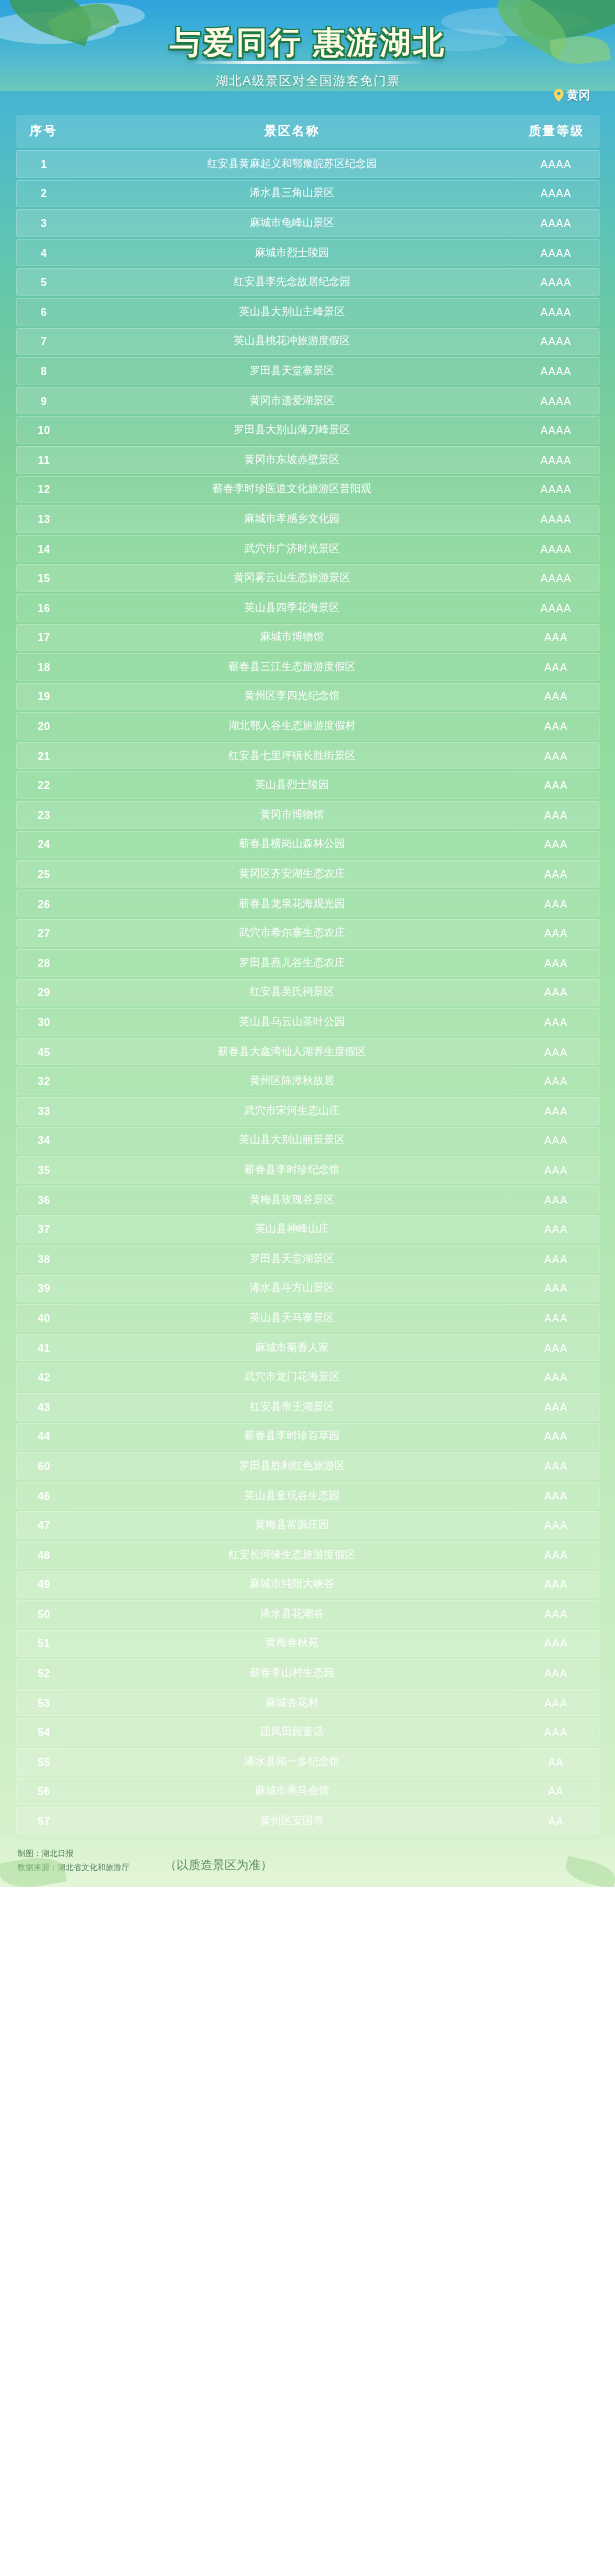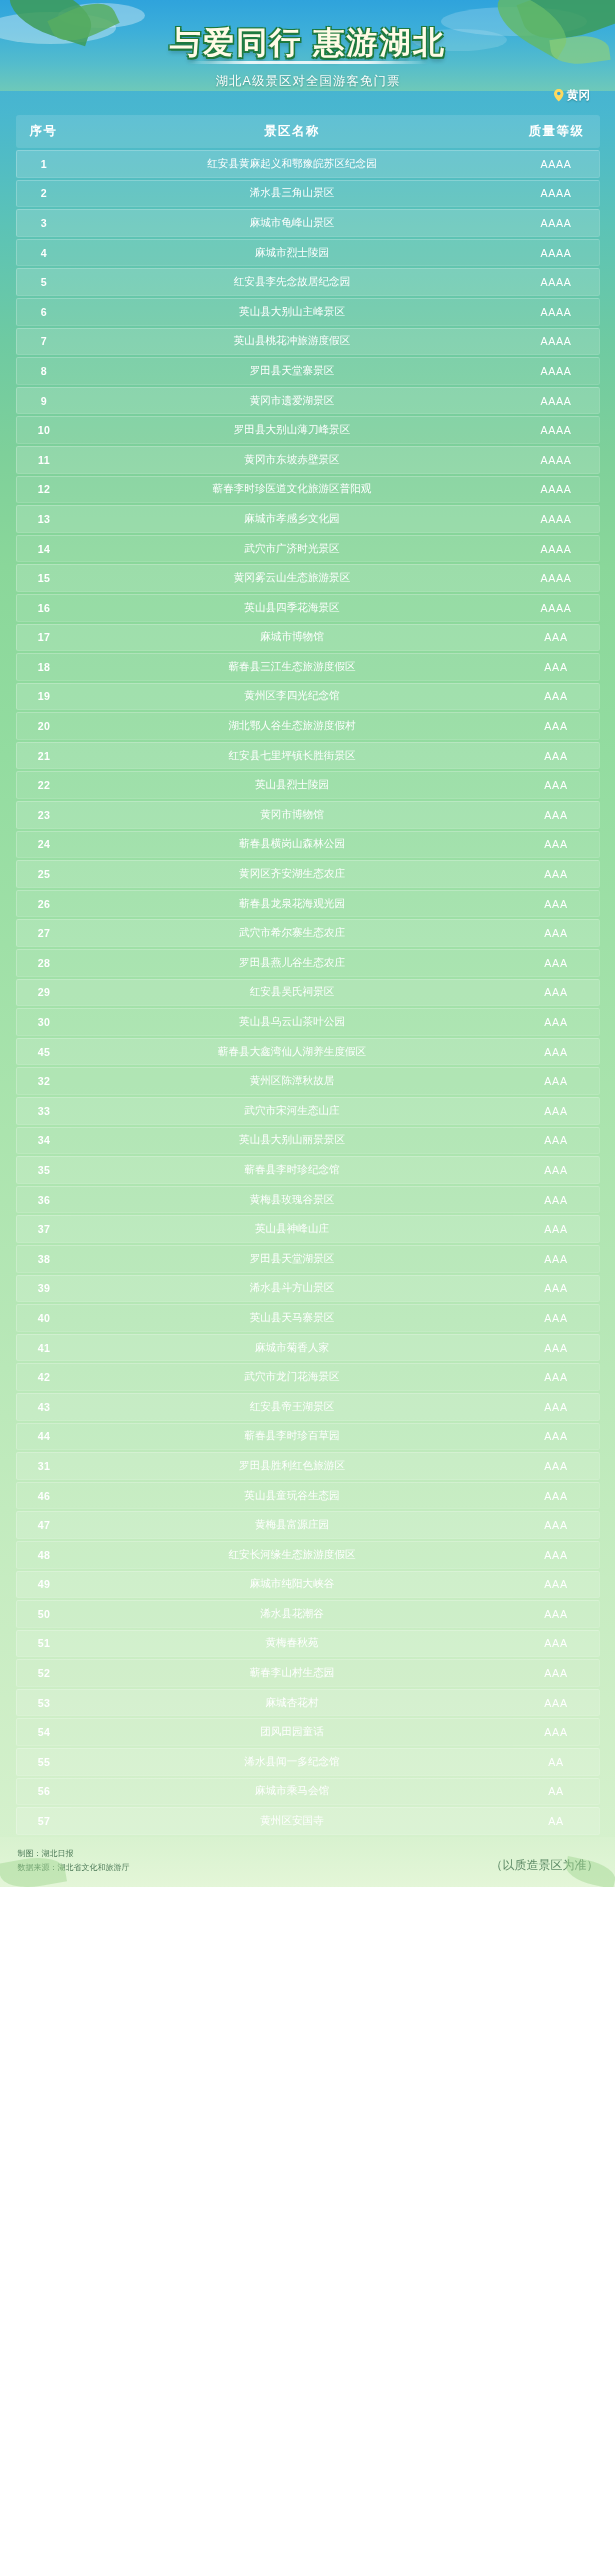--- a/index.html
+++ b/index.html
@@ -157,23 +157,23 @@
 
   td.no { font-weight: bold; letter-spacing: 0.4px; }
   td.name { text-align: center; }
   td.grade { letter-spacing: 0.7px; }
 
   
   .footer {
     position: relative;
     padding: 10.2px 17.5px 13px 17.5px;
     display: flex;
-    justify-content: space-between;
     align-items: flex-end;
     background: linear-gradient(180deg, #d8f2cf 0%, #e4f6d8 100%);
+    gap: 35px;
   }
   .footer-left {
     font-size: 8px;
     color: #4d7a58;
     line-height: 1.7;
   }
   .footer-right {
     font-size: 12px;
     color: #5d8a66;
   }
@@ -451,21 +451,21 @@
             <td class="no">43</td>
             <td class="name">红安县帝王湖景区</td>
             <td class="grade">AAA</td>
           </tr>
           <tr>
             <td class="no">44</td>
             <td class="name">蕲春县李时珍百草园</td>
             <td class="grade">AAA</td>
           </tr>
           <tr>
-            <td class="no">31</td>
+            <td class="no">60</td>
             <td class="name">罗田县胜利红色旅游区</td>
             <td class="grade">AAA</td>
           </tr>
           <tr>
             <td class="no">46</td>
             <td class="name">英山县童玩谷生态园</td>
             <td class="grade">AAA</td>
           </tr>
           <tr>
             <td class="no">47</td>

